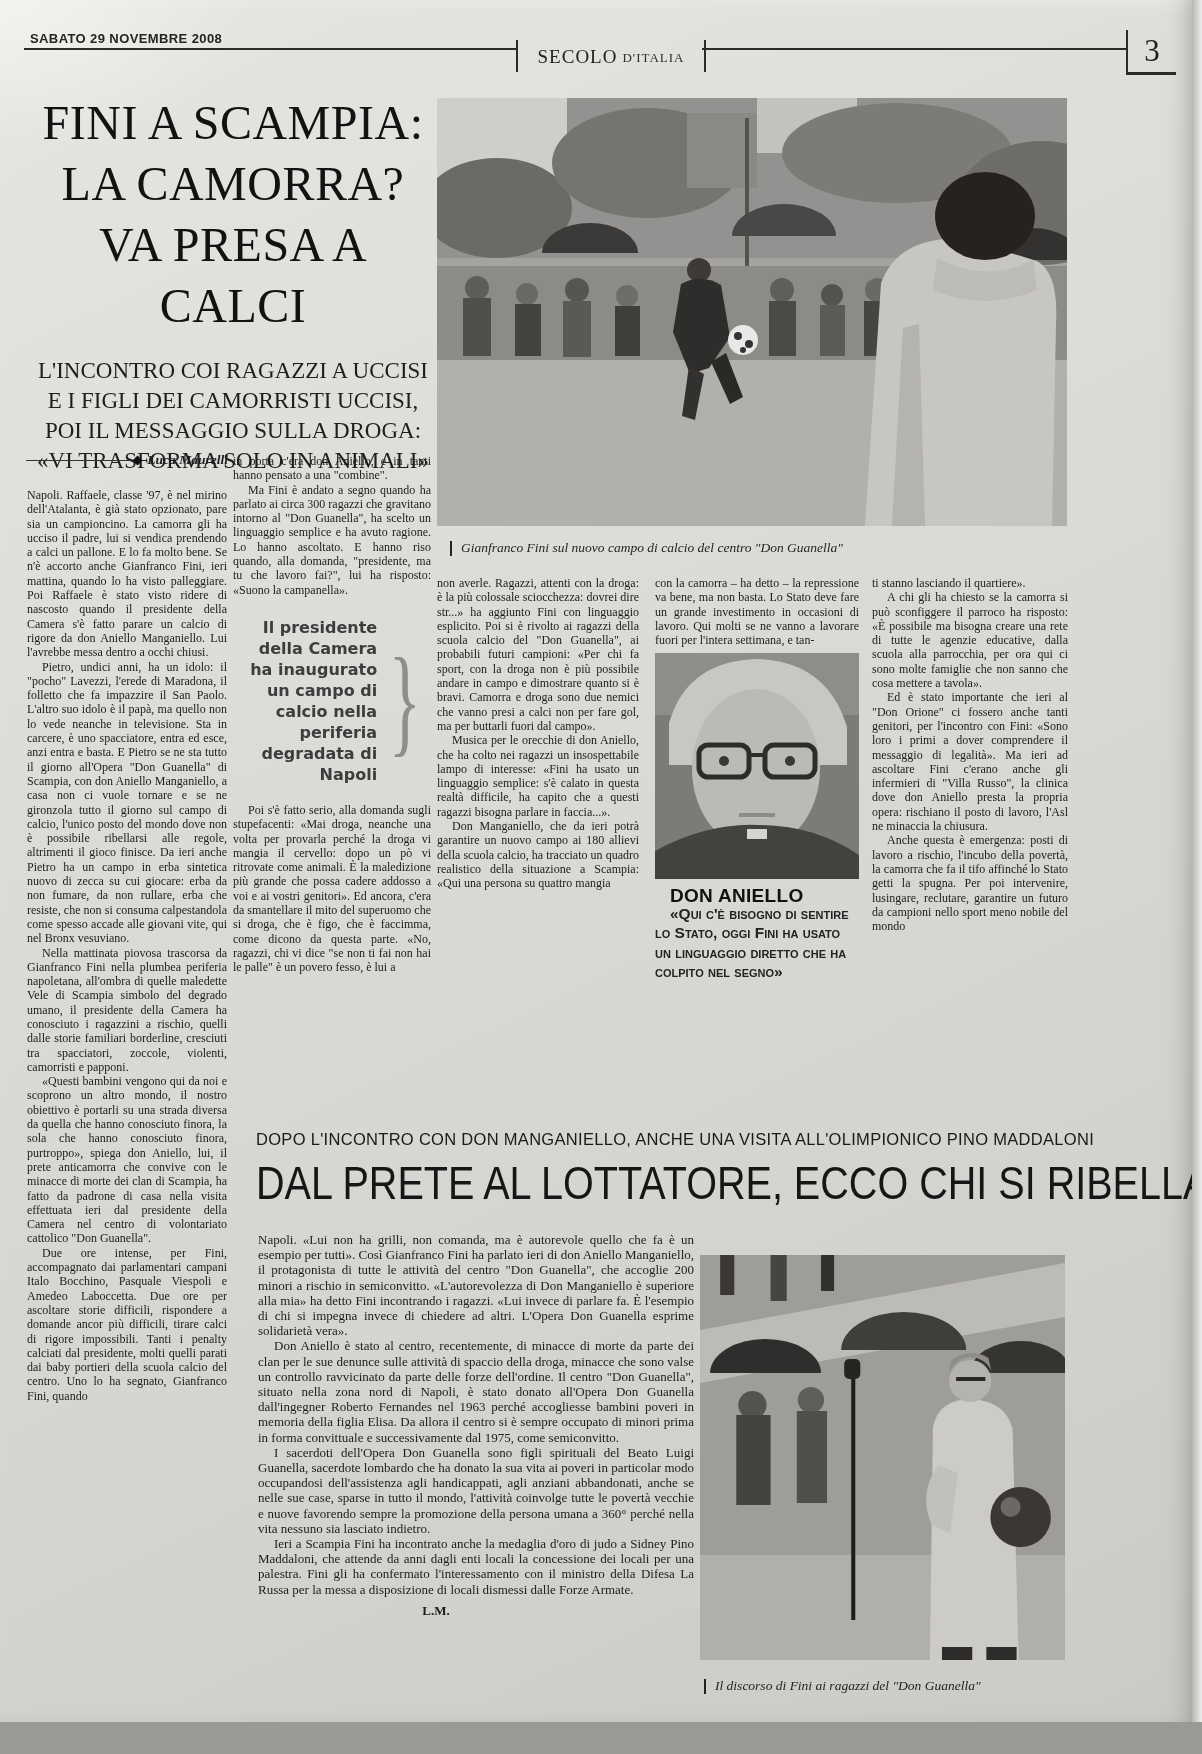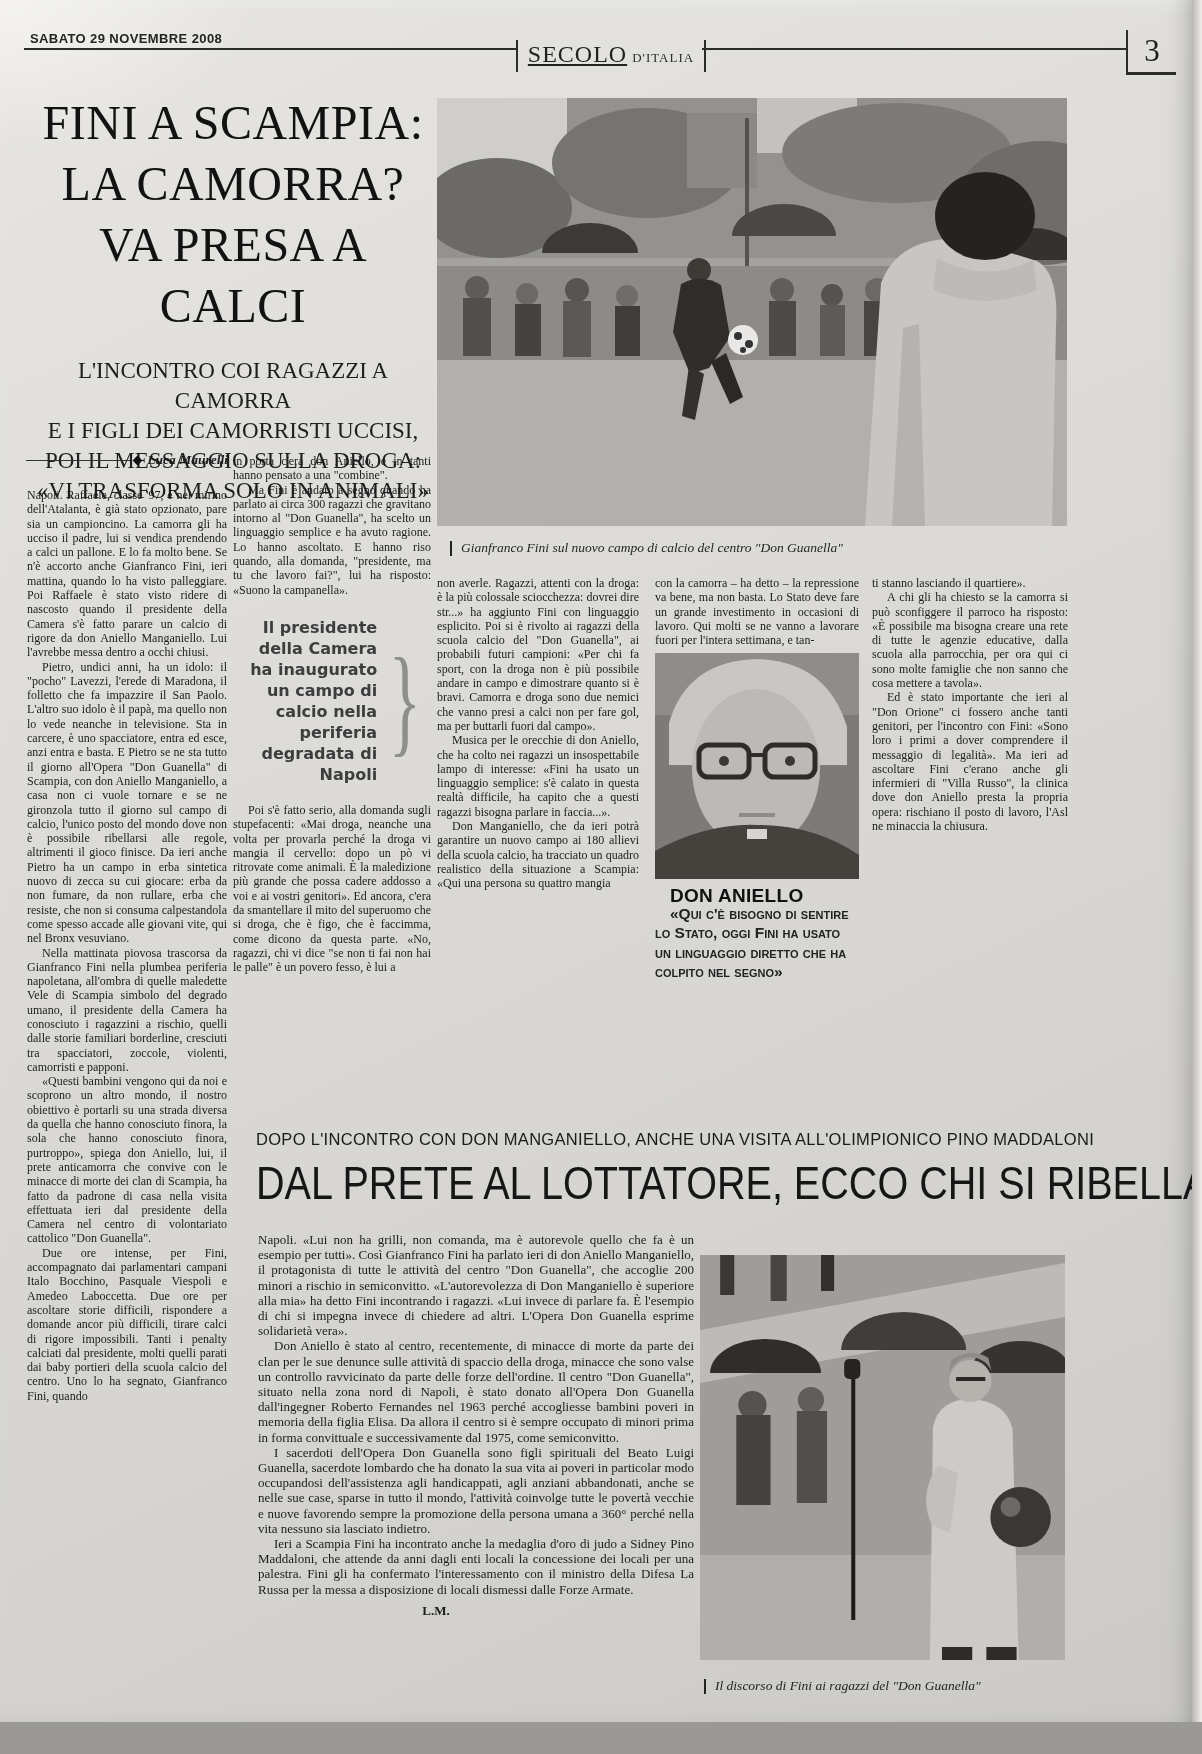--- a/index.html
+++ b/index.html
@@ -13,21 +13,21 @@
         background:linear-gradient(to right,#b7b6b3,#efeeec);}
 
   
   .rule-left{position:absolute;top:48px;left:24px;width:492px;height:2px;background:#2b2b2b;}
   .rule-right{position:absolute;top:48px;left:702px;width:426px;height:2px;background:#2b2b2b;}
   .date{position:absolute;top:31px;left:30px;font-family:"Liberation Sans",sans-serif;
         font-size:13px;font-weight:700;letter-spacing:.4px;color:#242424;}
   .masthead{position:absolute;top:40px;left:516px;width:186px;height:28px;
         display:flex;align-items:flex-end;justify-content:center;gap:5px;
         border-left:2px solid #2b2b2b;border-right:2px solid #2b2b2b;padding-bottom:4px;}
-  .masthead-main{font-size:24px;letter-spacing:1px;color:#222;text-decoration:underline;}
+  .masthead-main{font-size:19px;letter-spacing:1px;color:#222;}
   .masthead-sub{font-size:13px;letter-spacing:1px;color:#2e2e2e;padding-bottom:2px;}
   .pagenum{position:absolute;top:30px;right:26px;width:48px;height:42px;
         border-left:2px solid #2b2b2b;border-bottom:3px solid #2b2b2b;
         font-size:31px;text-align:center;line-height:42px;color:#1f1f1f;}
 
   
   .headline-block{position:absolute;top:92px;left:26px;width:414px;text-align:center;}
   .headline-line{display:block;font-size:48px;line-height:61px;letter-spacing:.5px;color:#121212;}
   .subdeck{margin-top:20px;}
   .subdeck-line{display:block;font-size:23px;line-height:30px;color:#1e1e1e;}
@@ -96,21 +96,21 @@
     <span class="masthead-main">SECOLO</span>
     <span class="masthead-sub">D'ITALIA</span>
   </div>
   <div class="pagenum">3</div>
 
   <div class="headline-block">
     <span class="headline-line">FINI A SCAMPIA:</span>
     <span class="headline-line">LA CAMORRA?</span>
     <span class="headline-line">VA PRESA A CALCI</span>
     <div class="subdeck">
-      <span class="subdeck-line">L'INCONTRO COI RAGAZZI A CAMORRA</span>
+      <span class="subdeck-line">L'INCONTRO COI RAGAZZI A UCCISI</span>
       <span class="subdeck-line">E I FIGLI DEI CAMORRISTI UCCISI,</span>
       <span class="subdeck-line">POI IL MESSAGGIO SULLA DROGA:</span>
       <span class="subdeck-line">«VI TRASFORMA SOLO IN ANIMALI»</span>
     </div>
   </div>
 
   <div class="main-photo">
     <svg viewBox="0 0 630 428" preserveAspectRatio="none">
       <rect width="630" height="428" fill="#a5a3a0"></rect>
       <rect width="630" height="160" fill="#949290"></rect>
@@ -209,20 +209,21 @@
       </svg>
     </div>
     <p class="aniello-name">DON ANIELLO</p>
     <p class="aniello-quote">«Qui c'è bisogno di sentire lo Stato, oggi Fini ha usato un linguaggio diretto che ha colpito nel segno»</p>
   </div>
 
   <div class="col col5">
     <p class="noindent">ti stanno lasciando il quartiere».</p>
     <p>A chi gli ha chiesto se la camorra si può sconfiggere il parroco ha risposto: «È possibile ma bisogna creare una rete di tutte le agenzie educative, dalla scuola alla parrocchia, per ora qui ci sono molte famiglie che non sanno che cosa mettere a tavola».</p>
     <p>Ed è stato importante che ieri al "Don Orione" ci fossero anche tanti genitori, per l'incontro con Fini: «Sono loro i primi a dover comprendere il messaggio di legalità». Ma ieri ad ascoltare Fini c'erano anche gli infermieri di "Villa Russo", la clinica dove don Aniello presta la propria opera: rischiano il posto di lavoro, l'Asl ne minaccia la chiusura.</p>
+    <p>Anche questa è emergenza: posti di lavoro a rischio, l'incubo della povertà, la camorra che fa il tifo affinché lo Stato getti la spugna. Per poi intervenire, lusingare, reclutare, garantire un futuro da campioni nello sport meno nobile del mondo</p>
   </div>
 
   <div class="kicker">DOPO L'INCONTRO CON DON MANGANIELLO, ANCHE UNA VISITA ALL'OLIMPIONICO PINO MADDALONI</div>
   <div class="headline2">DAL PRETE AL LOTTATORE, ECCO CHI SI RIBELLA</div>
 
   <div class="body2">
     <p class="noindent">Napoli. «Lui non ha grilli, non comanda, ma è autorevole quello che fa è un esempio per tutti». Così Gianfranco Fini ha parlato ieri di don Aniello Manganiello, il protagonista di tutte le attività del centro "Don Guanella", che accoglie 200 minori a rischio in semiconvitto. «L'autorevolezza di Don Manganiello è superiore alla mia» ha detto Fini incontrando i ragazzi. «Lui invece di parlare fa. È l'esempio di chi si impegna invece di chiedere ad altri. L'Opera Don Guanella esprime solidarietà vera».</p>
     <p>Don Aniello è stato al centro, recentemente, di minacce di morte da parte dei clan per le sue denunce sulle attività di spaccio della droga, minacce che sono valse un controllo ravvicinato da parte delle forze dell'ordine. Il centro "Don Guanella", situato nella zona nord di Napoli, è stato donato all'Opera Don Guanella dall'ingegner Roberto Fernandes nel 1963 perché accogliesse bambini poveri in memoria della figlia Elisa. Da allora il centro si è sempre occupato di minori prima in forma convittuale e successivamente dal 1975, come semiconvitto.</p>
     <p>I sacerdoti dell'Opera Don Guanella sono figli spirituali del Beato Luigi Guanella, sacerdote lombardo che ha donato la sua vita ai poveri in particolar modo occupandosi dell'assistenza agli handicappati, agli anziani abbandonati, anche se nelle sue case, sparse in tutto il mondo, l'attività coinvolge tutte le povertà vecchie e nuove favorendo sempre la promozione della persona umana a 360° perché nella vita nessuno sia lasciato indietro.</p>
     <p>Ieri a Scampia Fini ha incontrato anche la medaglia d'oro di judo a Sidney Pino Maddaloni, che attende da anni dagli enti locali la concessione dei locali per una palestra. Fini gli ha confermato l'interessamento con il ministro della Difesa La Russa per la messa a disposizione di locali dismessi dalle Forze Armate.</p>

